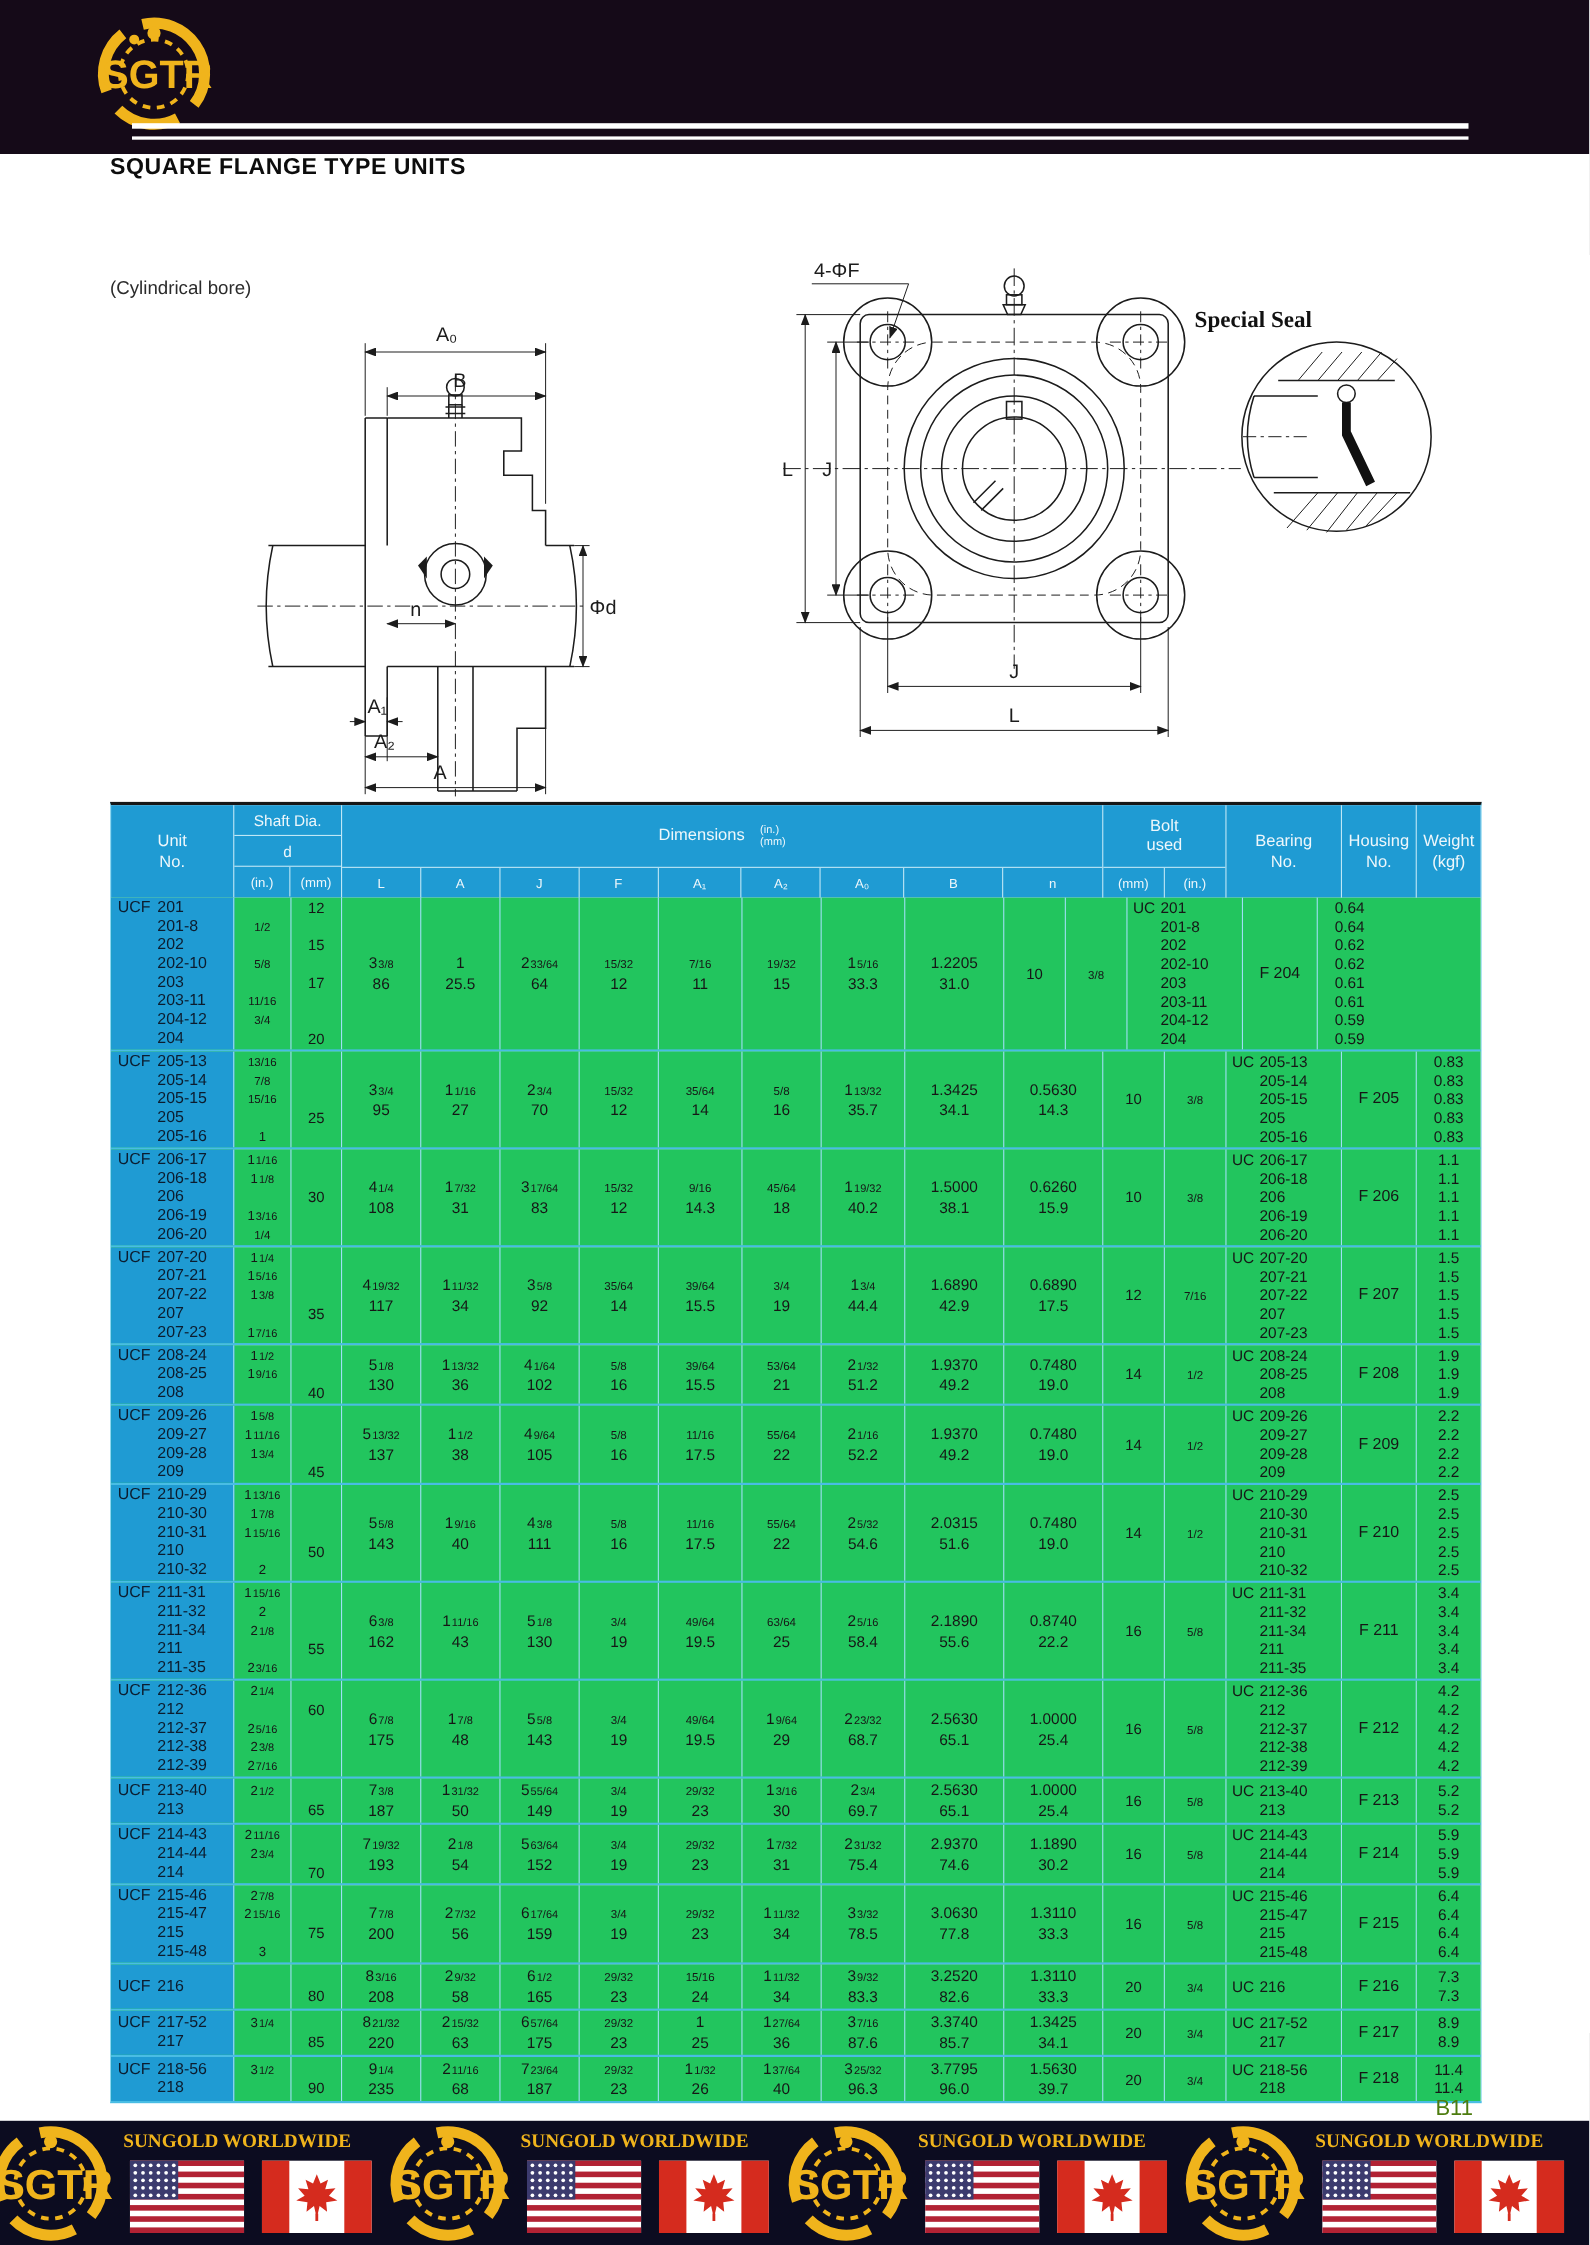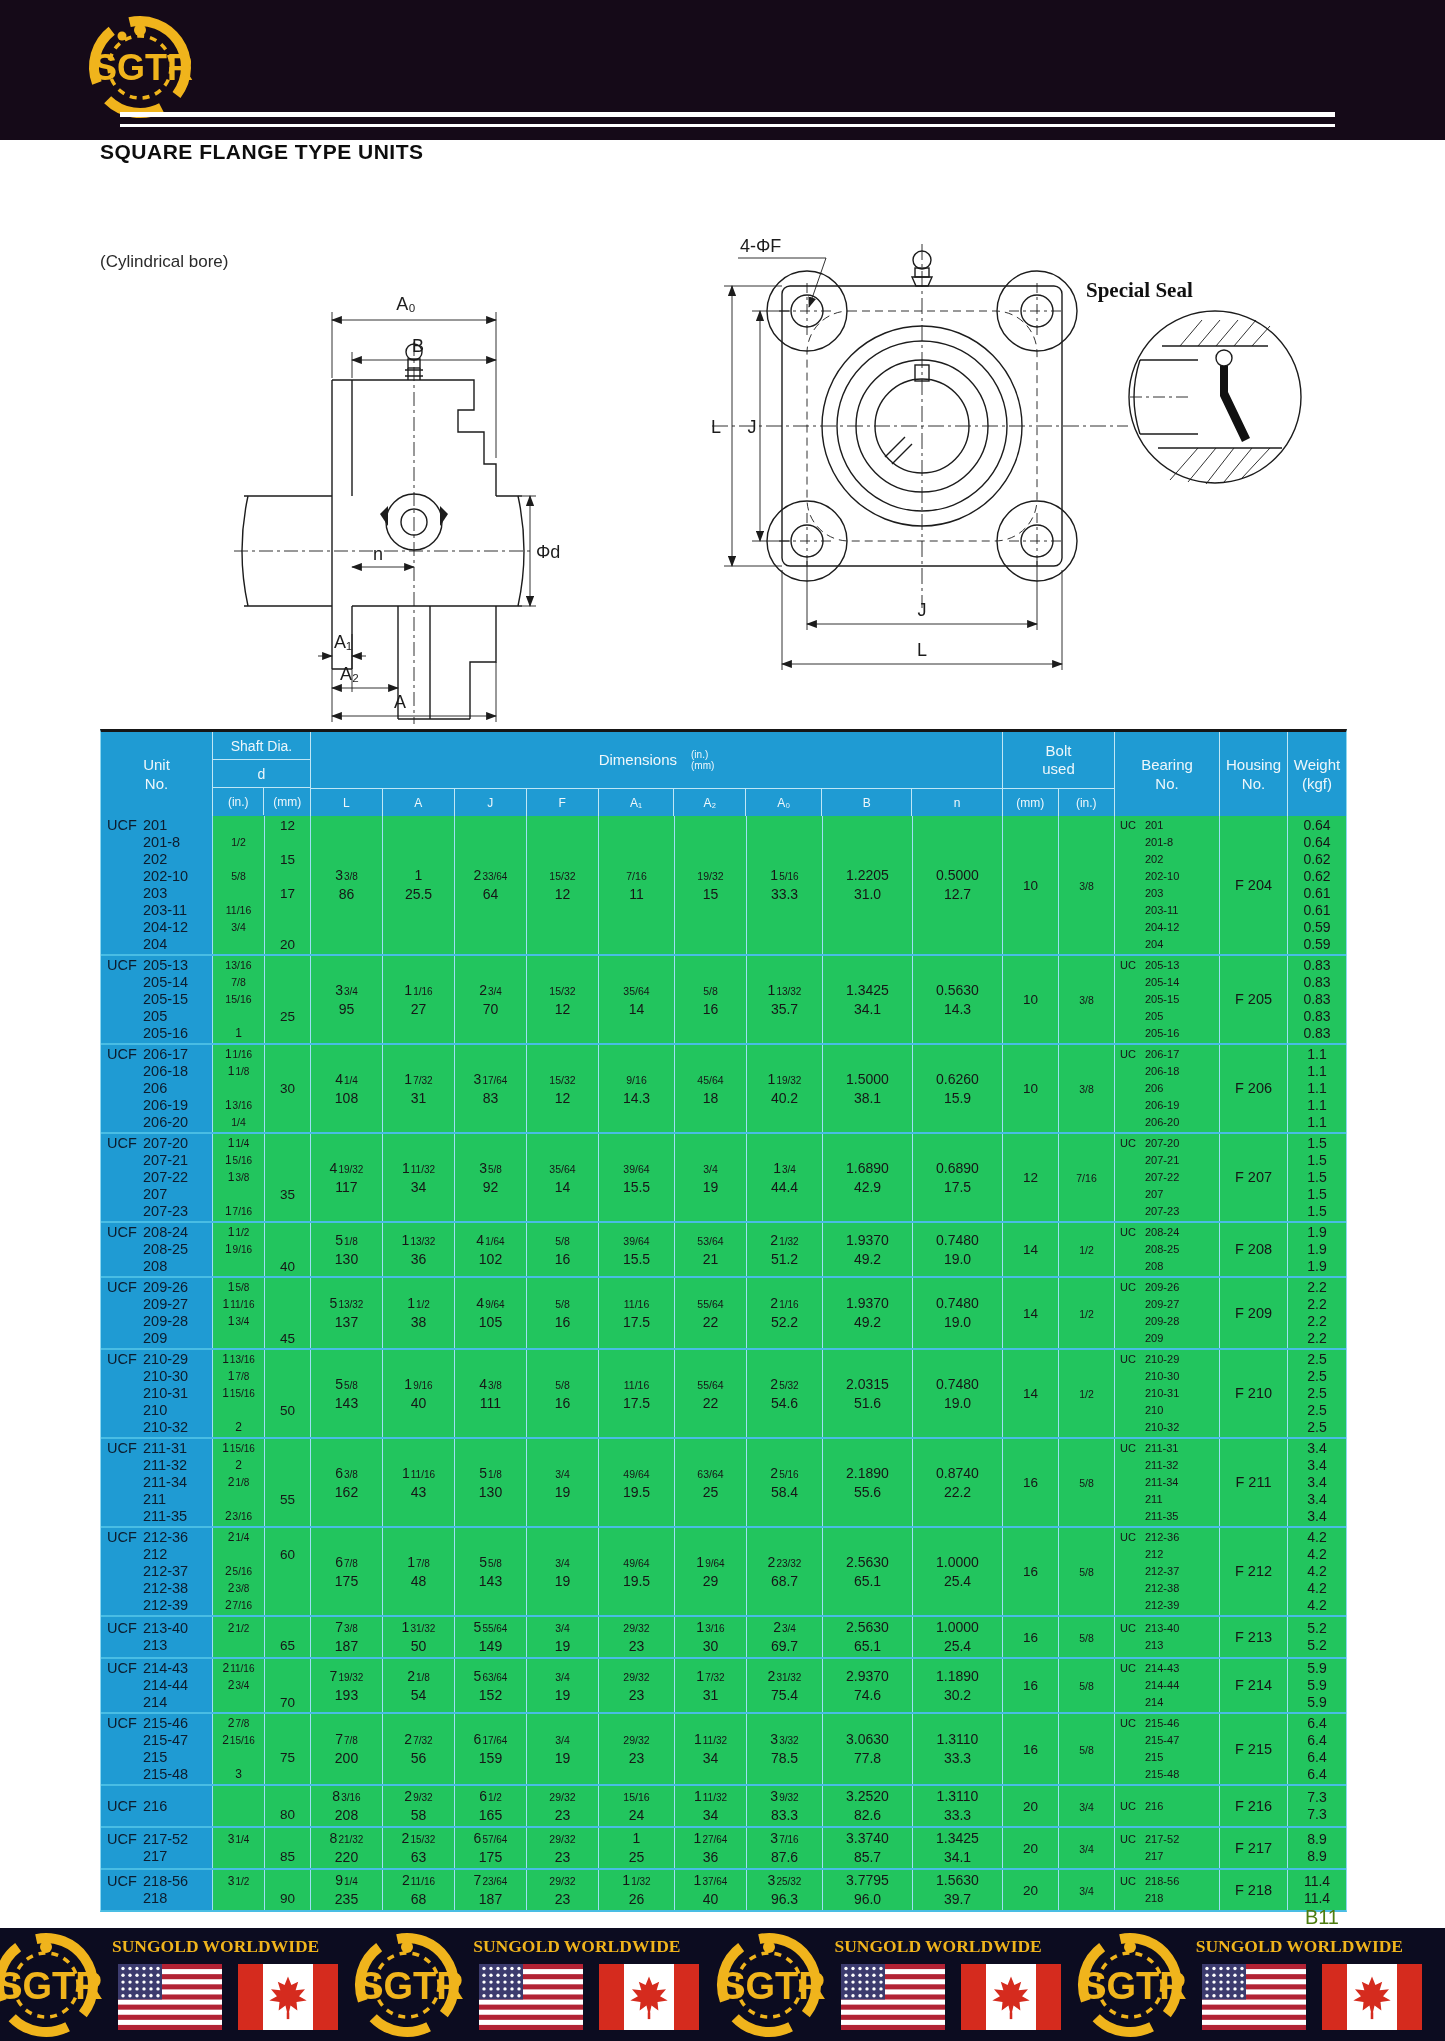--- a/index.html
+++ b/index.html
@@ -63,21 +63,21 @@
   .unitcell{background:#1f9bd3;color:#0c1c2e;}
   .uline{height:17px;line-height:17px;font-size:14.5px;padding-left:42px;white-space:nowrap;position:relative;}
   .uprefix{position:absolute;left:6px;}
   .sline{height:17px;line-height:17px;text-align:center;font-size:12px;white-space:nowrap;}
   .mline{height:17px;line-height:17px;text-align:center;font-size:13.5px;}
   .dimin{height:19px;line-height:19px;text-align:center;font-size:14px;white-space:nowrap;}
   .dimmm{height:19px;line-height:19px;text-align:center;font-size:14px;}
   .fr{font-size:10px;margin-left:1px;}
   .frs{font-size:10.5px;}
   .bcell-line{height:19px;line-height:19px;text-align:center;font-size:13.5px;}
-  .bgline{height:17px;line-height:17px;font-size:11px;padding-left:30px;white-space:nowrap;position:relative;}
+  .bgline{height:17px;line-height:17px;font-size:14px;padding-left:30px;white-space:nowrap;position:relative;}
   .bgprefix{position:absolute;left:5px;}
   .hline{height:19px;line-height:19px;text-align:center;font-size:14.5px;white-space:nowrap;}
   .wline{height:17px;line-height:17px;text-align:center;font-size:14px;}
 
   
   .pagenum{position:absolute;right:106px;top:1906px;font-size:20px;color:#4d7c0f;}
   .footer{position:absolute;left:0;top:1928px;width:1445px;height:113px;background:#0c0c20;display:flex;overflow:hidden;}
   .fseg{position:relative;width:361.25px;height:113px;flex:0 0 auto;}
   .flogo{position:absolute;left:-14px;top:-6px;width:126px;height:126px;}
   .fword{position:absolute;left:112px;top:8px;width:240px;
@@ -364,24 +364,20 @@
             <div class="dimin"><span class="frs">19/32</span></div>
             <div class="dimmm">15</div>
           </div>
           <div class="cell c-A0">
             <div class="dimin">1<span class="fr">5/16</span></div>
             <div class="dimmm">33.3</div>
           </div>
           <div class="cell c-B">
             <div class="dimin">1.2205</div>
             <div class="dimmm">31.0</div>
-          </div>
-          <div class="cell c-n">
-            <div class="dimin">0.5000</div>
-            <div class="dimmm">12.7</div>
           </div>
           <div class="cell c-bmm">
             <div class="bcell-line">10</div>
           </div>
           <div class="cell c-bin">
             <div class="bcell-line"><span class="frs">3/8</span></div>
           </div>
           <div class="cell c-bearing">
             <div class="bgline"><span class="bgprefix">UC</span><span>201</span></div>
             <div class="bgline"><span>201-8</span></div>

